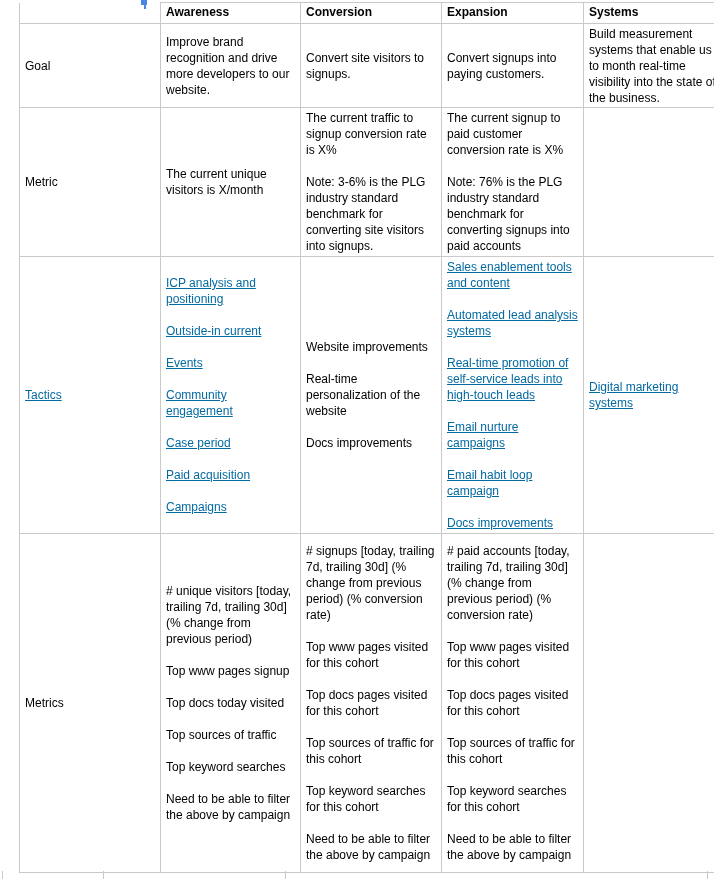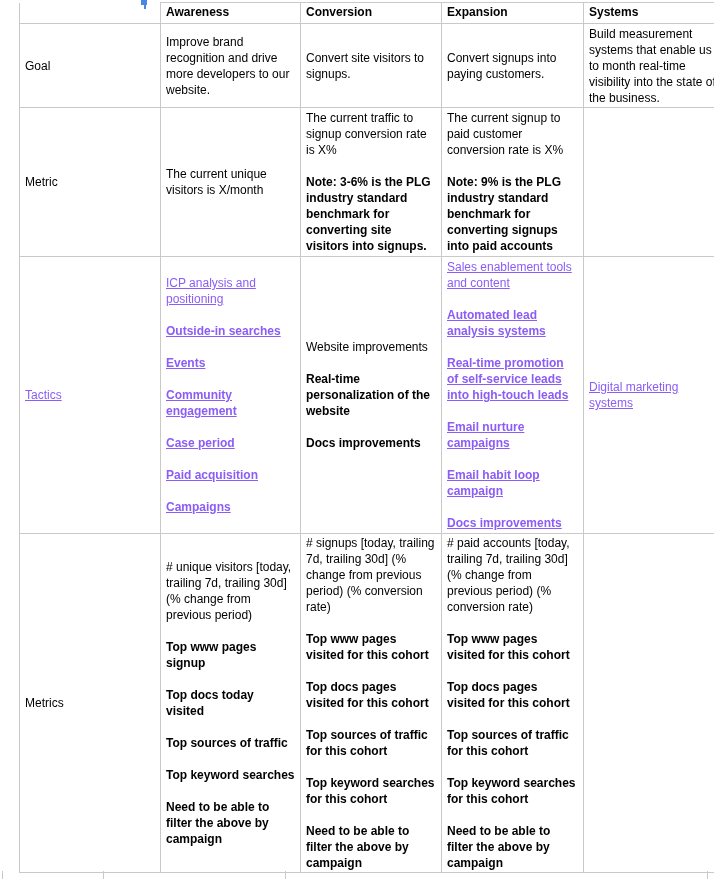--- a/index.html
+++ b/index.html
@@ -32,22 +32,22 @@
     font-weight: bold;
     vertical-align: top;
     height: 18px;
   }
   .doc-table th.corner { border-top: none; }
   .doc-table td {
     vertical-align: middle;
     font-weight: normal;
   }
   .para { margin: 0; }
-  .para + .para { margin-top: 16px; font-weight: bold; } 
-  .link { text-decoration: underline; color: #8b5cf6; }
+  .para + .para { margin-top: 16px; } 
+  .link { text-decoration: underline; color: #0369a1; }
   
   .collab-cursor-bar {
     position: absolute; left: 144px; top: 0;
     width: 2px; height: 9px;
   }
   .collab-cursor-flag {
     position: absolute; left: 141px; top: 0;
     width: 6px; height: 5px;
   }
   
@@ -103,31 +103,31 @@
         </td>
         <td>
           <div class="para">The current unique visitors is X/month</div>
         </td>
         <td>
           <div class="para">The current traffic to signup conversion rate is X%</div>
           <div class="para">Note: 3-6% is the PLG industry standard benchmark for converting site visitors into signups.</div>
         </td>
         <td>
           <div class="para">The current signup to paid customer conversion rate is X%</div>
-          <div class="para">Note: 9% is the PLG industry standard benchmark for converting signups into paid accounts</div>
+          <div class="para">Note: 76% is the PLG industry standard benchmark for converting signups into paid accounts</div>
         </td>
         <td></td>
       </tr>
       <tr style="height: 277px;">
         <td>
           <div class="para link">Tactics</div>
         </td>
         <td>
           <div class="para link">ICP analysis and positioning</div>
-          <div class="para link">Outside-in searches</div>
+          <div class="para link">Outside-in current</div>
           <div class="para link">Events</div>
           <div class="para link">Community engagement</div>
           <div class="para link">Case period</div>
           <div class="para link">Paid acquisition</div>
           <div class="para link">Campaigns</div>
         </td>
         <td>
           <div class="para">Website improvements</div>
           <div class="para">Real-time personalization of the website</div>
           <div class="para">Docs improvements</div>

